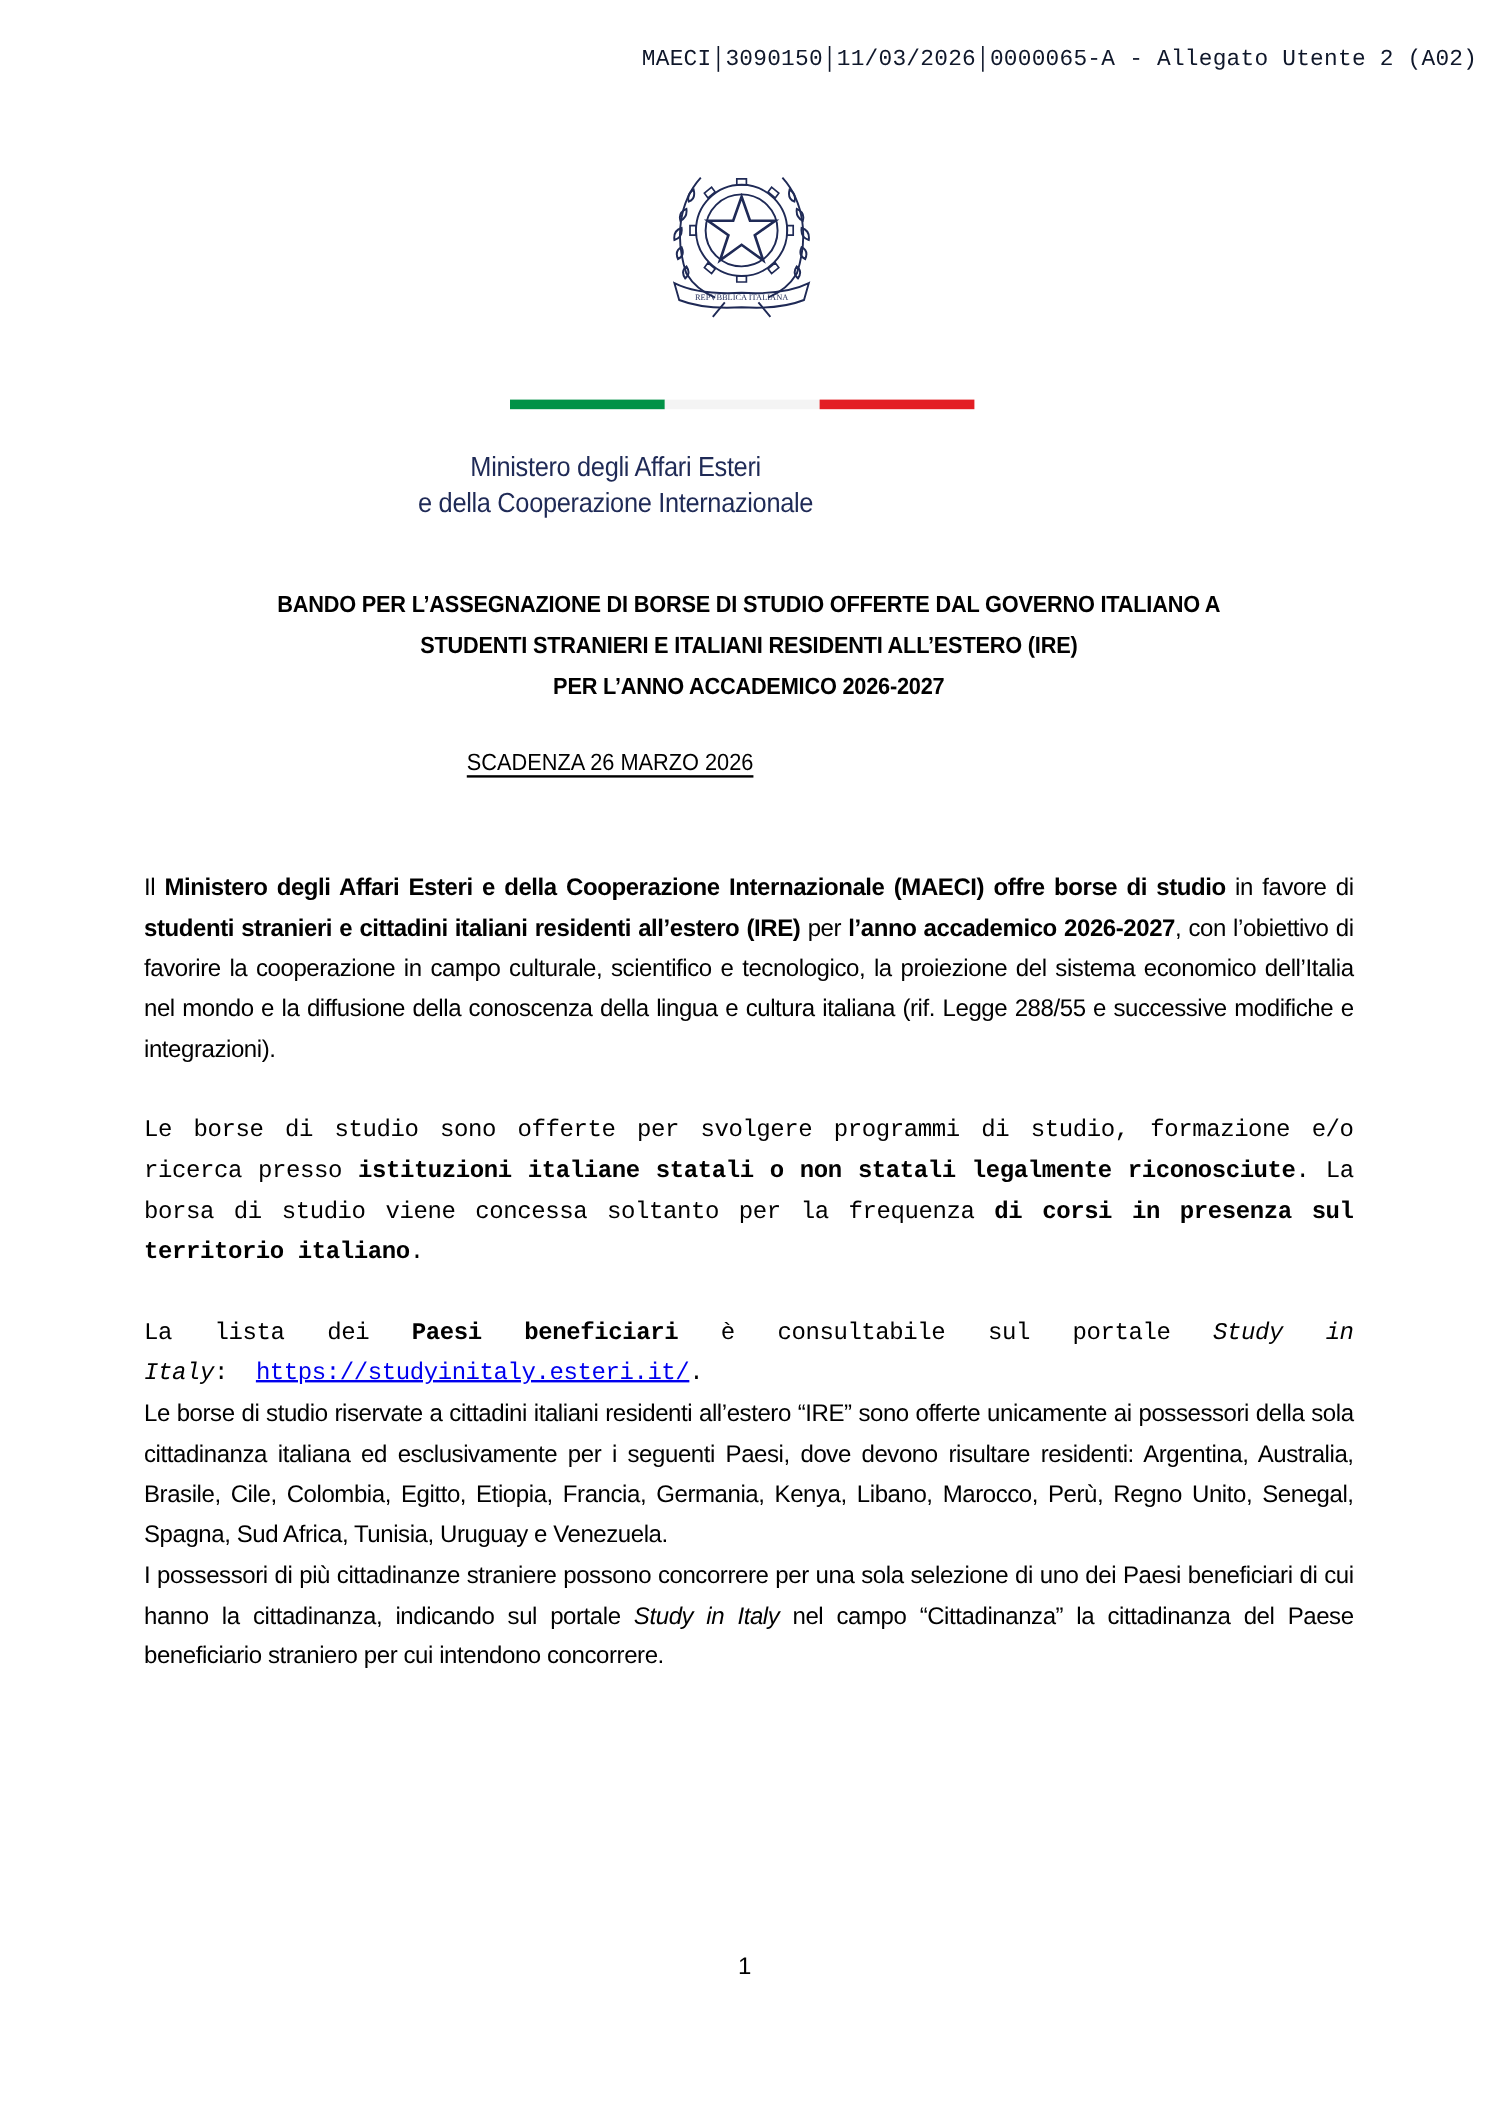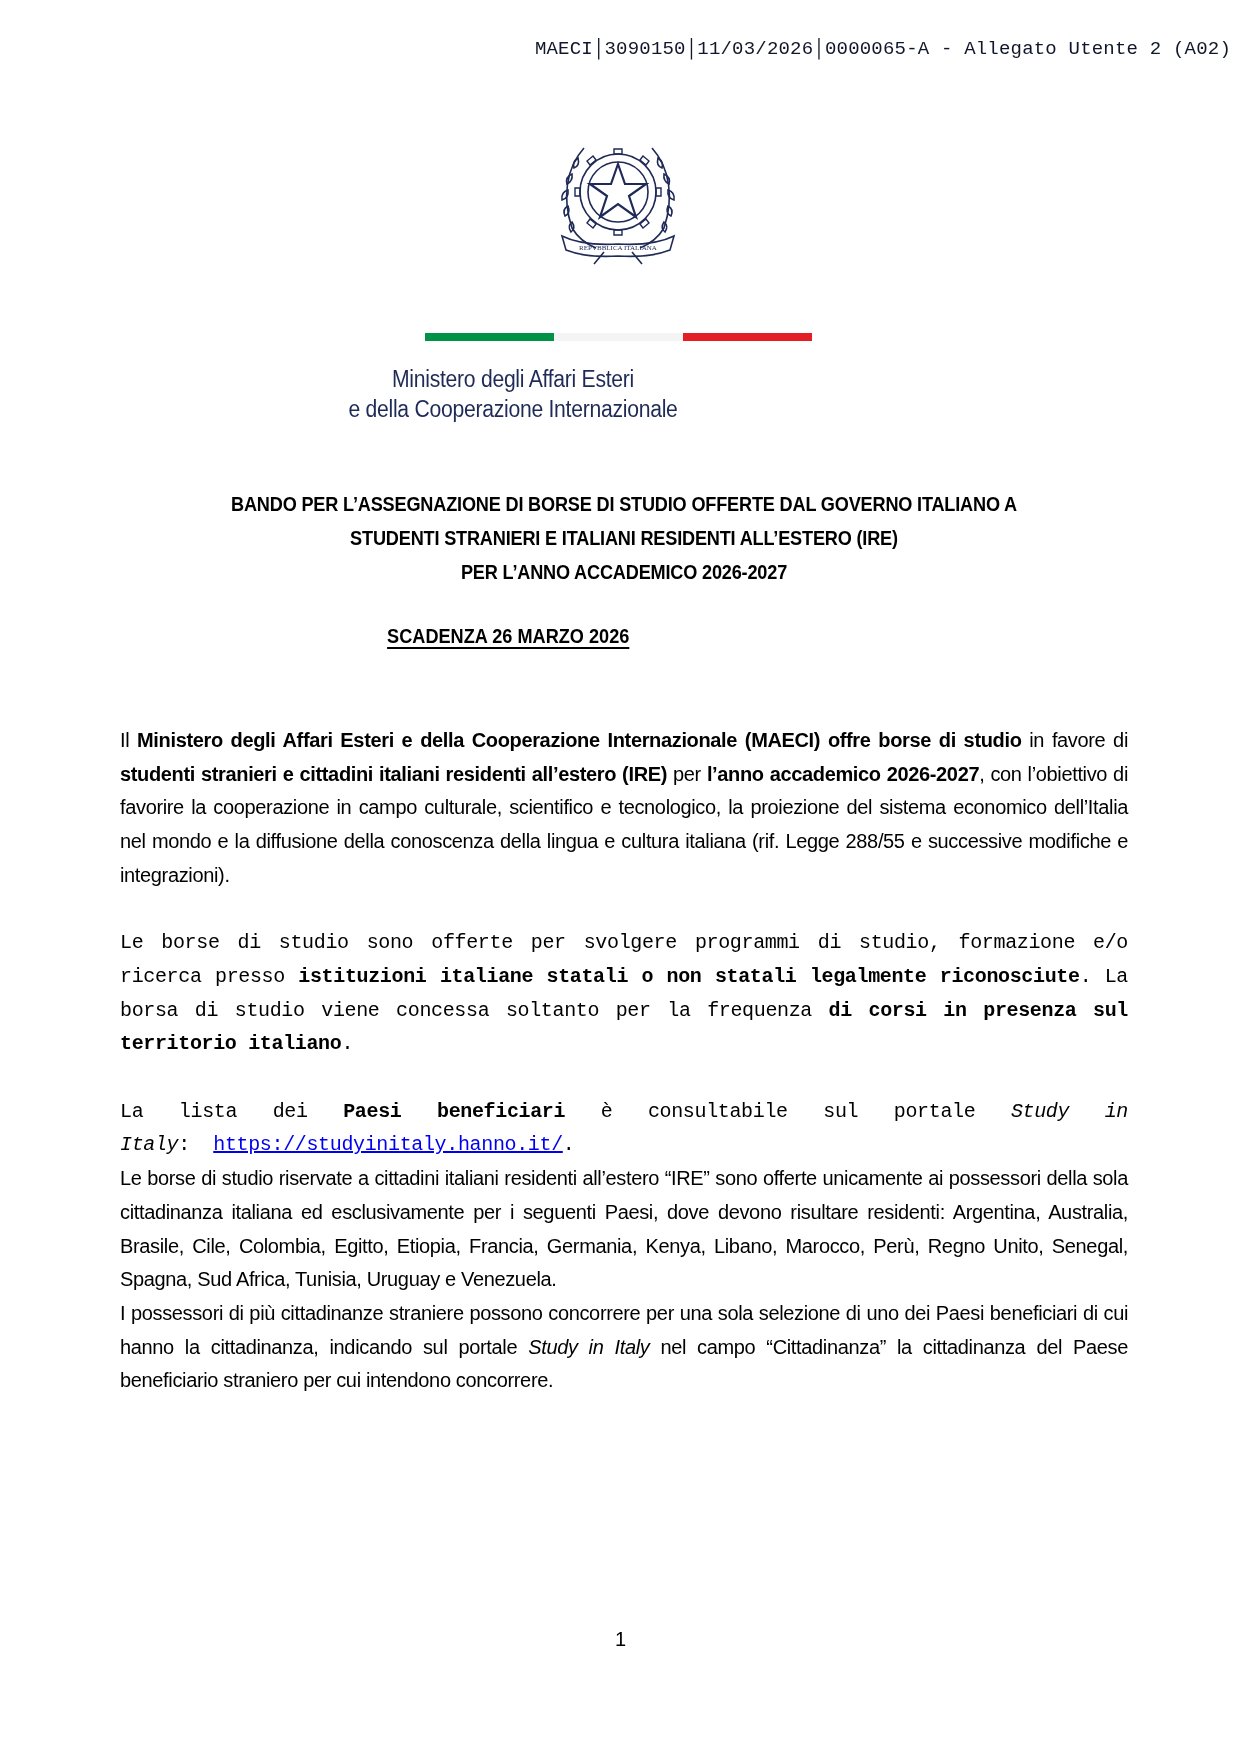--- a/index.html
+++ b/index.html
@@ -1,25 +1,25 @@
 <!DOCTYPE html>
 <html><head>
 <meta charset="utf-8">
 <style>
   html, body { margin: 0; padding: 0; background: #ffffff; }
   body { width: 1241px; height: 1754px; position: relative; overflow: hidden; font-family: "Liberation Sans", sans-serif; color: #000; }
   .protocol { position: absolute; top: 38px; right: 10px; font-family: "Liberation Mono", monospace; font-size: 19px; color: #0f172a; letter-spacing: 0.2px; white-space: nowrap; }
   .emblem { position: absolute; left: 548px; top: 128px; width: 140px; height: 140px; }
   .tricolor { position: absolute; left: 425px; top: 333px; width: 387px; height: 8px; display: flex; }
   .tricolor span { flex: 1; height: 100%; }
-  .ministry { position: absolute; left: 0; width: 1026px; top: 364px; text-align: center; color: #1f2a56; font-size: 23px; line-height: 30px; letter-spacing: -0.3px; }
+  .ministry { position: absolute; left: 0; width: 1026px; top: 374px; text-align: center; color: #1f2a56; font-size: 23px; line-height: 30px; letter-spacing: -0.3px; }
   .ministry div { transform: scaleX(0.92); }
   .title { position: absolute; left: 120px; width: 1008px; top: 487px; text-align: center; font-weight: bold; font-size: 19.5px; line-height: 34px; letter-spacing: -0.2px; }
   .title div { transform: scaleX(0.93); transform-origin: center; }
-  .deadline { position: absolute; left: 0; width: 1017px; top: 625px; text-align: center; font-weight: bold; font-size: 19.5px; }
+  .deadline { position: absolute; left: 0; width: 1017px; top: 625px; text-align: center; font-weight: normal; font-size: 19.5px; }
   .deadline span { text-decoration: underline; text-underline-offset: 4px; text-decoration-thickness: 2px; display: inline-block; transform: scaleX(0.93); }
   .body { position: absolute; left: 120px; width: 1008px; top: 724px; font-size: 20px; line-height: 33.7px; text-align: justify; letter-spacing: -0.35px; }
   .body p { margin: 0; }
   .body p.gap { margin-top: 33.7px; font-family: Liberation Mono, monospace; }
   .body b { font-weight: bold; }
   .body i { font-style: italic; }
   .body a { color: #0000ee; text-decoration: underline; }
   .pagenum { position: absolute; left: 0; width: 1241px; top: 1628px; text-align: center; font-size: 20px; }
 </style>
 </head>
@@ -70,19 +70,19 @@
 
 <div class="deadline">
   <span>SCADENZA 26 MARZO 2026</span>
 </div>
 
 <div class="body">
   <p><span>Il </span><b>Ministero degli Affari Esteri e della Cooperazione Internazionale (MAECI) offre borse di studio</b><span> in favore di </span><b>studenti stranieri e cittadini italiani residenti all’estero (IRE)</b><span> per </span><b>l’anno accademico 2026-2027</b><span>, con l’obiettivo di favorire la cooperazione in campo culturale, scientifico e tecnologico, la proiezione del sistema economico dell’Italia nel mondo e la diffusione della conoscenza della lingua e cultura italiana (rif. Legge 288/55 e successive modifiche e integrazioni).</span></p>
 
   <p class="gap"><span>Le borse di studio sono offerte per svolgere programmi di studio, formazione e/o ricerca presso </span><b>istituzioni italiane statali o non statali legalmente riconosciute</b><span>. La borsa di studio viene concessa soltanto per la frequenza </span><b>di corsi in presenza sul territorio italiano</b><span>.</span></p>
 
-  <p class="gap"><span>La lista dei </span><b>Paesi beneficiari</b><span> è consultabile sul portale </span><i>Study in Italy</i><span style="white-space:pre">:  </span><a href="#">https://studyinitaly.hanno.it/</a><span>.</span></p>
+  <p class="gap"><span>La lista dei </span><b>Paesi beneficiari</b><span> è consultabile sul portale </span><i>Study in Italy</i><span style="white-space:pre">:  </span><a href="#">https://studyinitaly.esteri.it/</a><span>.</span></p>
 
   <p>Le borse di studio riservate a cittadini italiani residenti all’estero “IRE” sono offerte unicamente ai possessori della sola cittadinanza italiana ed esclusivamente per i seguenti Paesi, dove devono risultare residenti: Argentina, Australia, Brasile, Cile, Colombia, Egitto, Etiopia, Francia, Germania, Kenya, Libano, Marocco, Perù, Regno Unito, Senegal, Spagna, Sud Africa, Tunisia, Uruguay e Venezuela.</p>
   <p><span>I possessori di più cittadinanze straniere possono concorrere per una sola selezione di uno dei Paesi beneficiari di cui hanno la cittadinanza, indicando sul portale </span><i>Study in Italy</i><span> nel campo “Cittadinanza” la cittadinanza del Paese beneficiario straniero per cui intendono concorrere.</span></p>
 </div>
 
 <div class="pagenum">1</div>
 
 </body></html>

